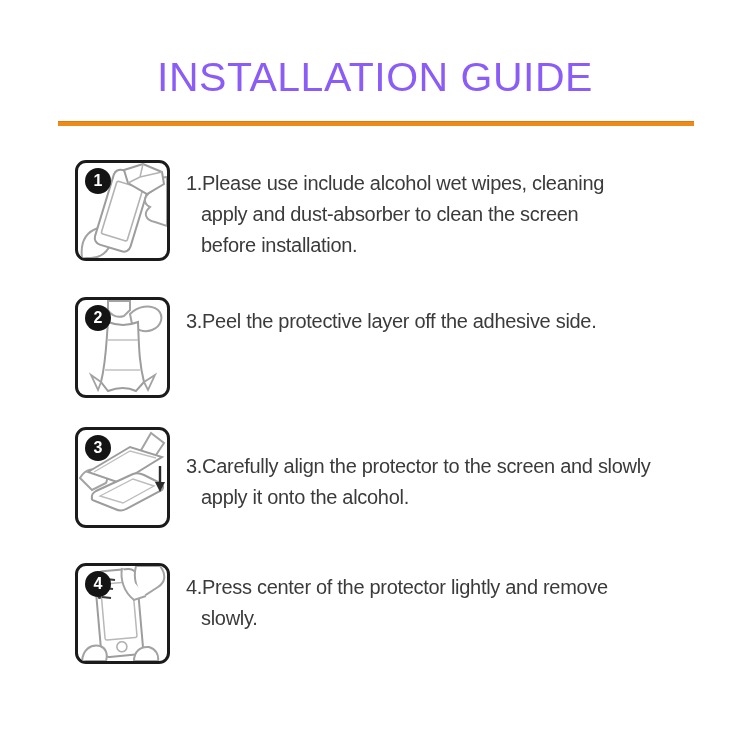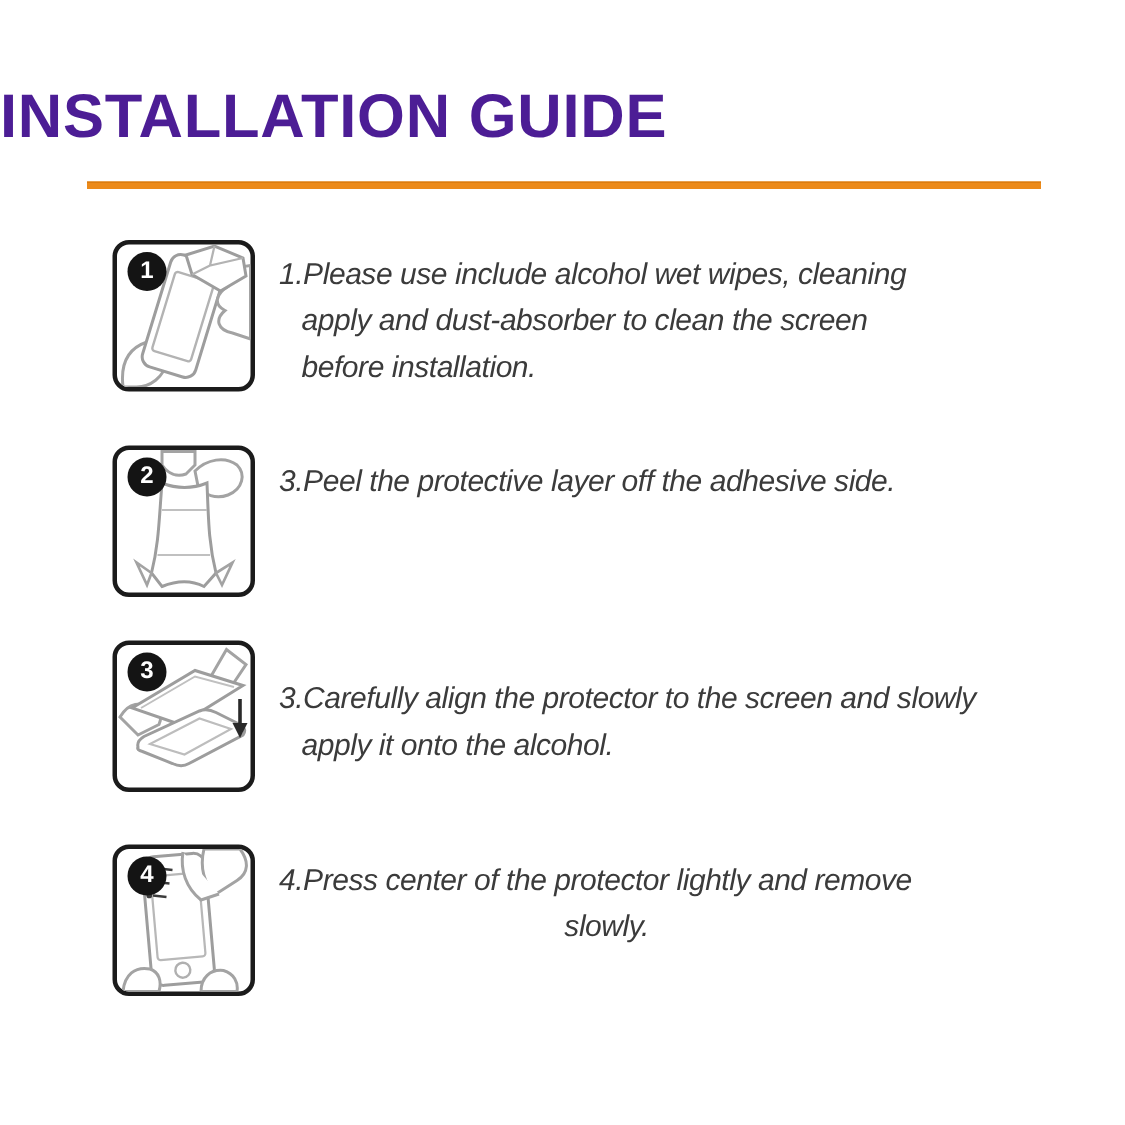--- a/index.html
+++ b/index.html
@@ -12,24 +12,25 @@
     height: 750px;
     background: #ffffff;
     overflow: hidden;
   }
 
   .page-title {
     position: absolute;
     top: 54px;
     left: 0;
     width: 100%;
+    text-align: center;
     font-size: 41px;
-    font-weight: 700;
+    font-weight: 400;
     letter-spacing: 0.5px;
-    color: #4c1d95;
+    color: #8b5cf6;
     font-family: "Liberation Sans", sans-serif;
   }
 
   .title-divider {
     position: absolute;
     top: 121px;
     left: 58px;
     width: 636px;
     height: 5px;
     background: #ec8a1a;
@@ -81,23 +82,23 @@
     position: absolute;
     left: 186px;
     color: #3b3b3b;
     font-size: 20px;
     letter-spacing: -0.3px;
     line-height: 31px;
   }
   .row-1 .step-text { top: 8px; }
   .row-2 .step-text { top: 9px; }
   .row-3 .step-text { top: 24px; }
-  .row-4 .step-text { top: 9px; text-align: center; }
-
-  .step-line { white-space: nowrap; font-style: italic; }
+  .row-4 .step-text { top: 9px; }
+
+  .step-line { white-space: nowrap; }
   .step-line:not(:first-child) { padding-left: 15px; }
 </style>
 </head>
 <body>
 
 <div class="canvas">
 
   <div class="page-title">INSTALLATION GUIDE</div>
   <div class="title-divider"></div>
 

